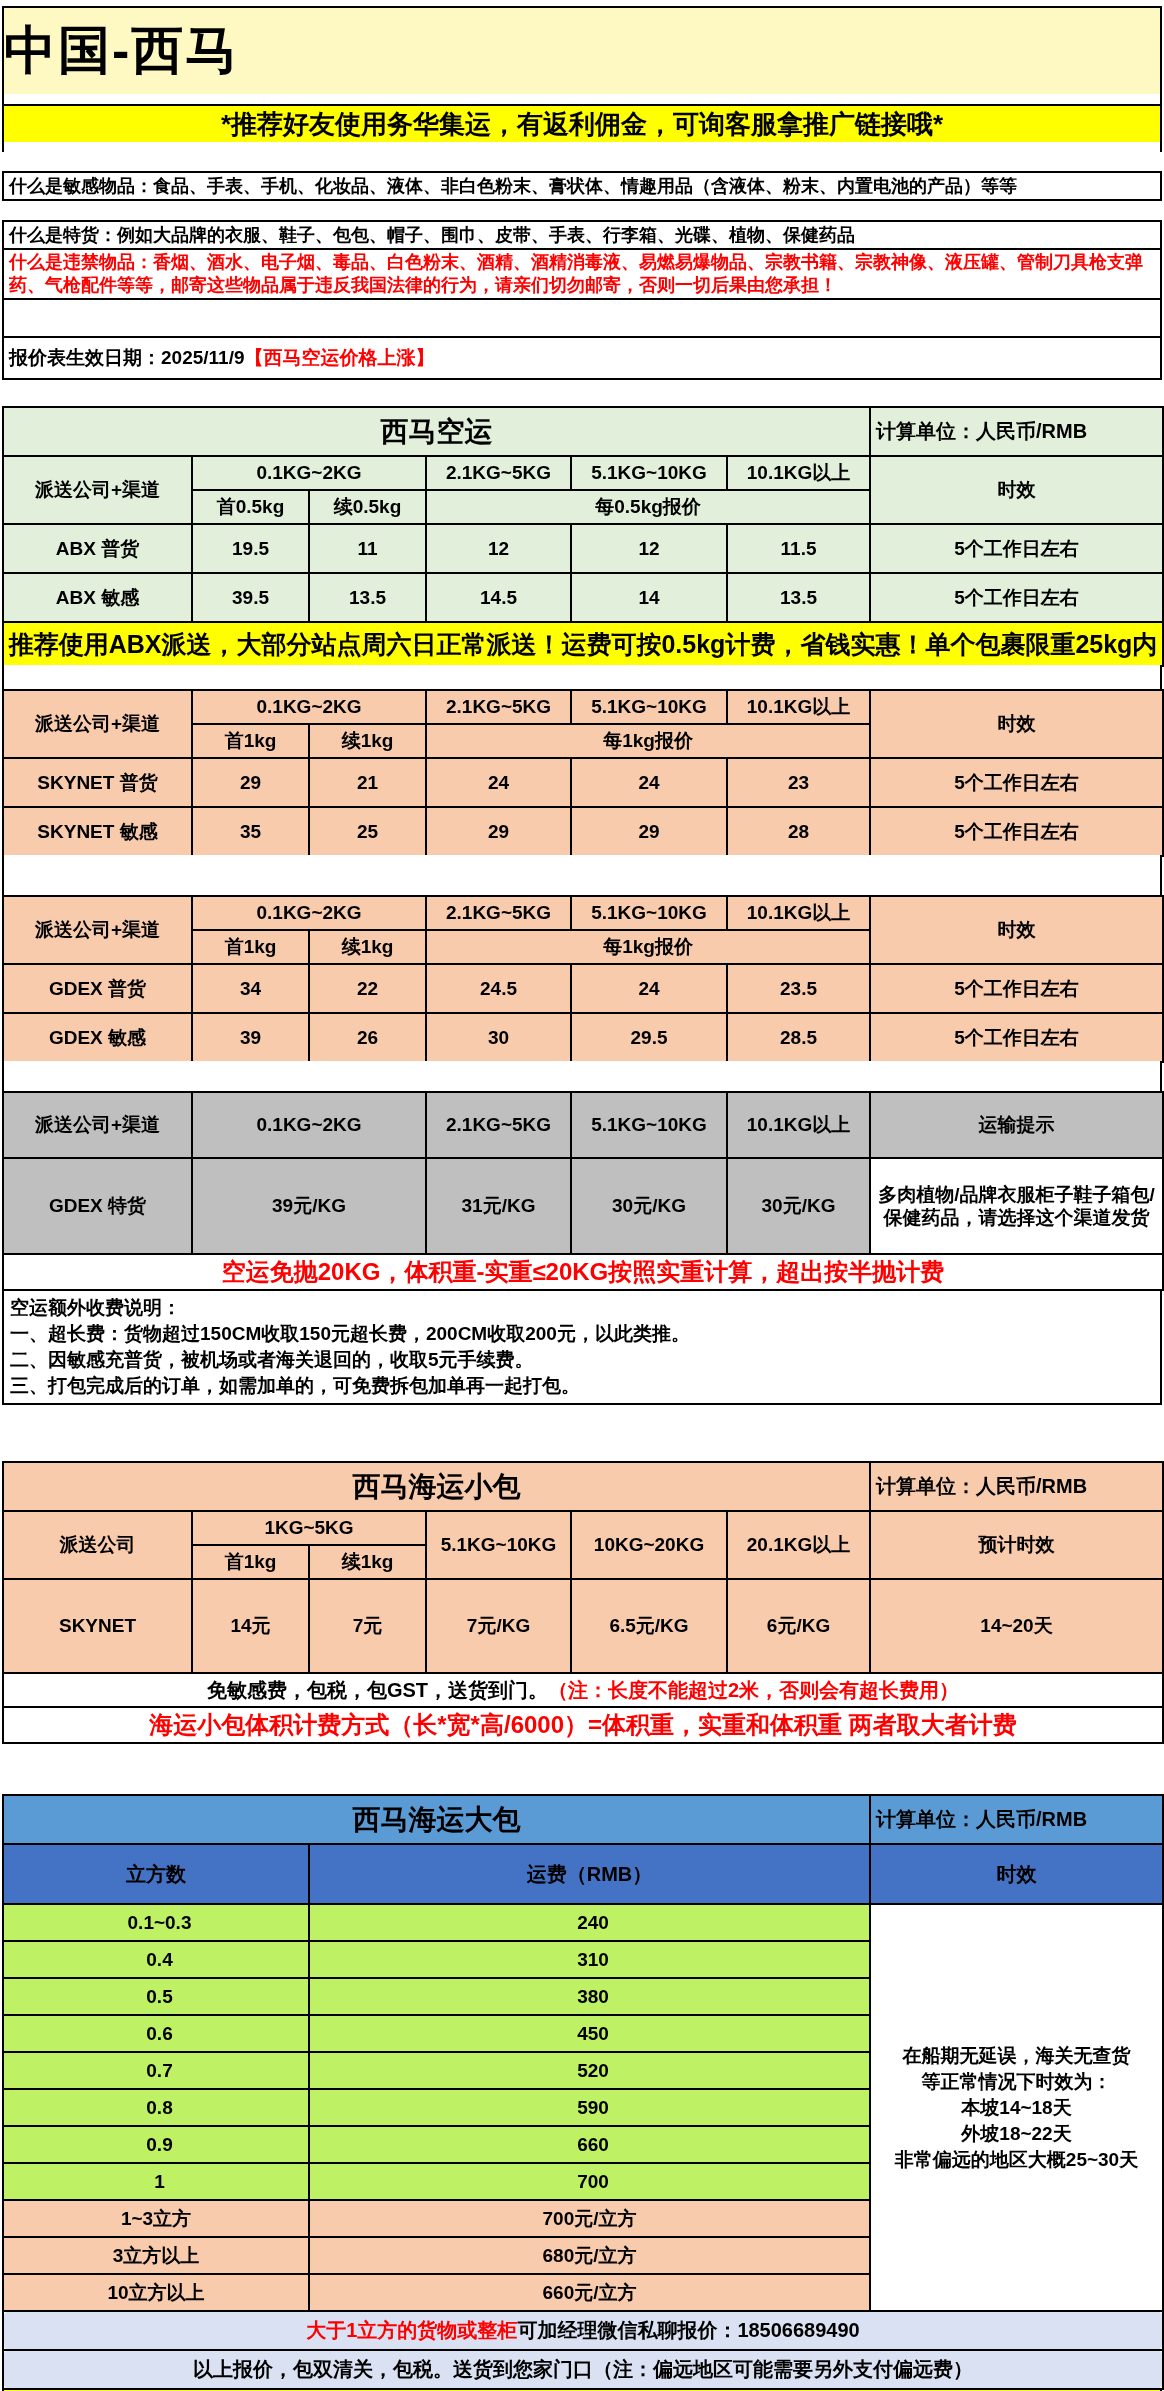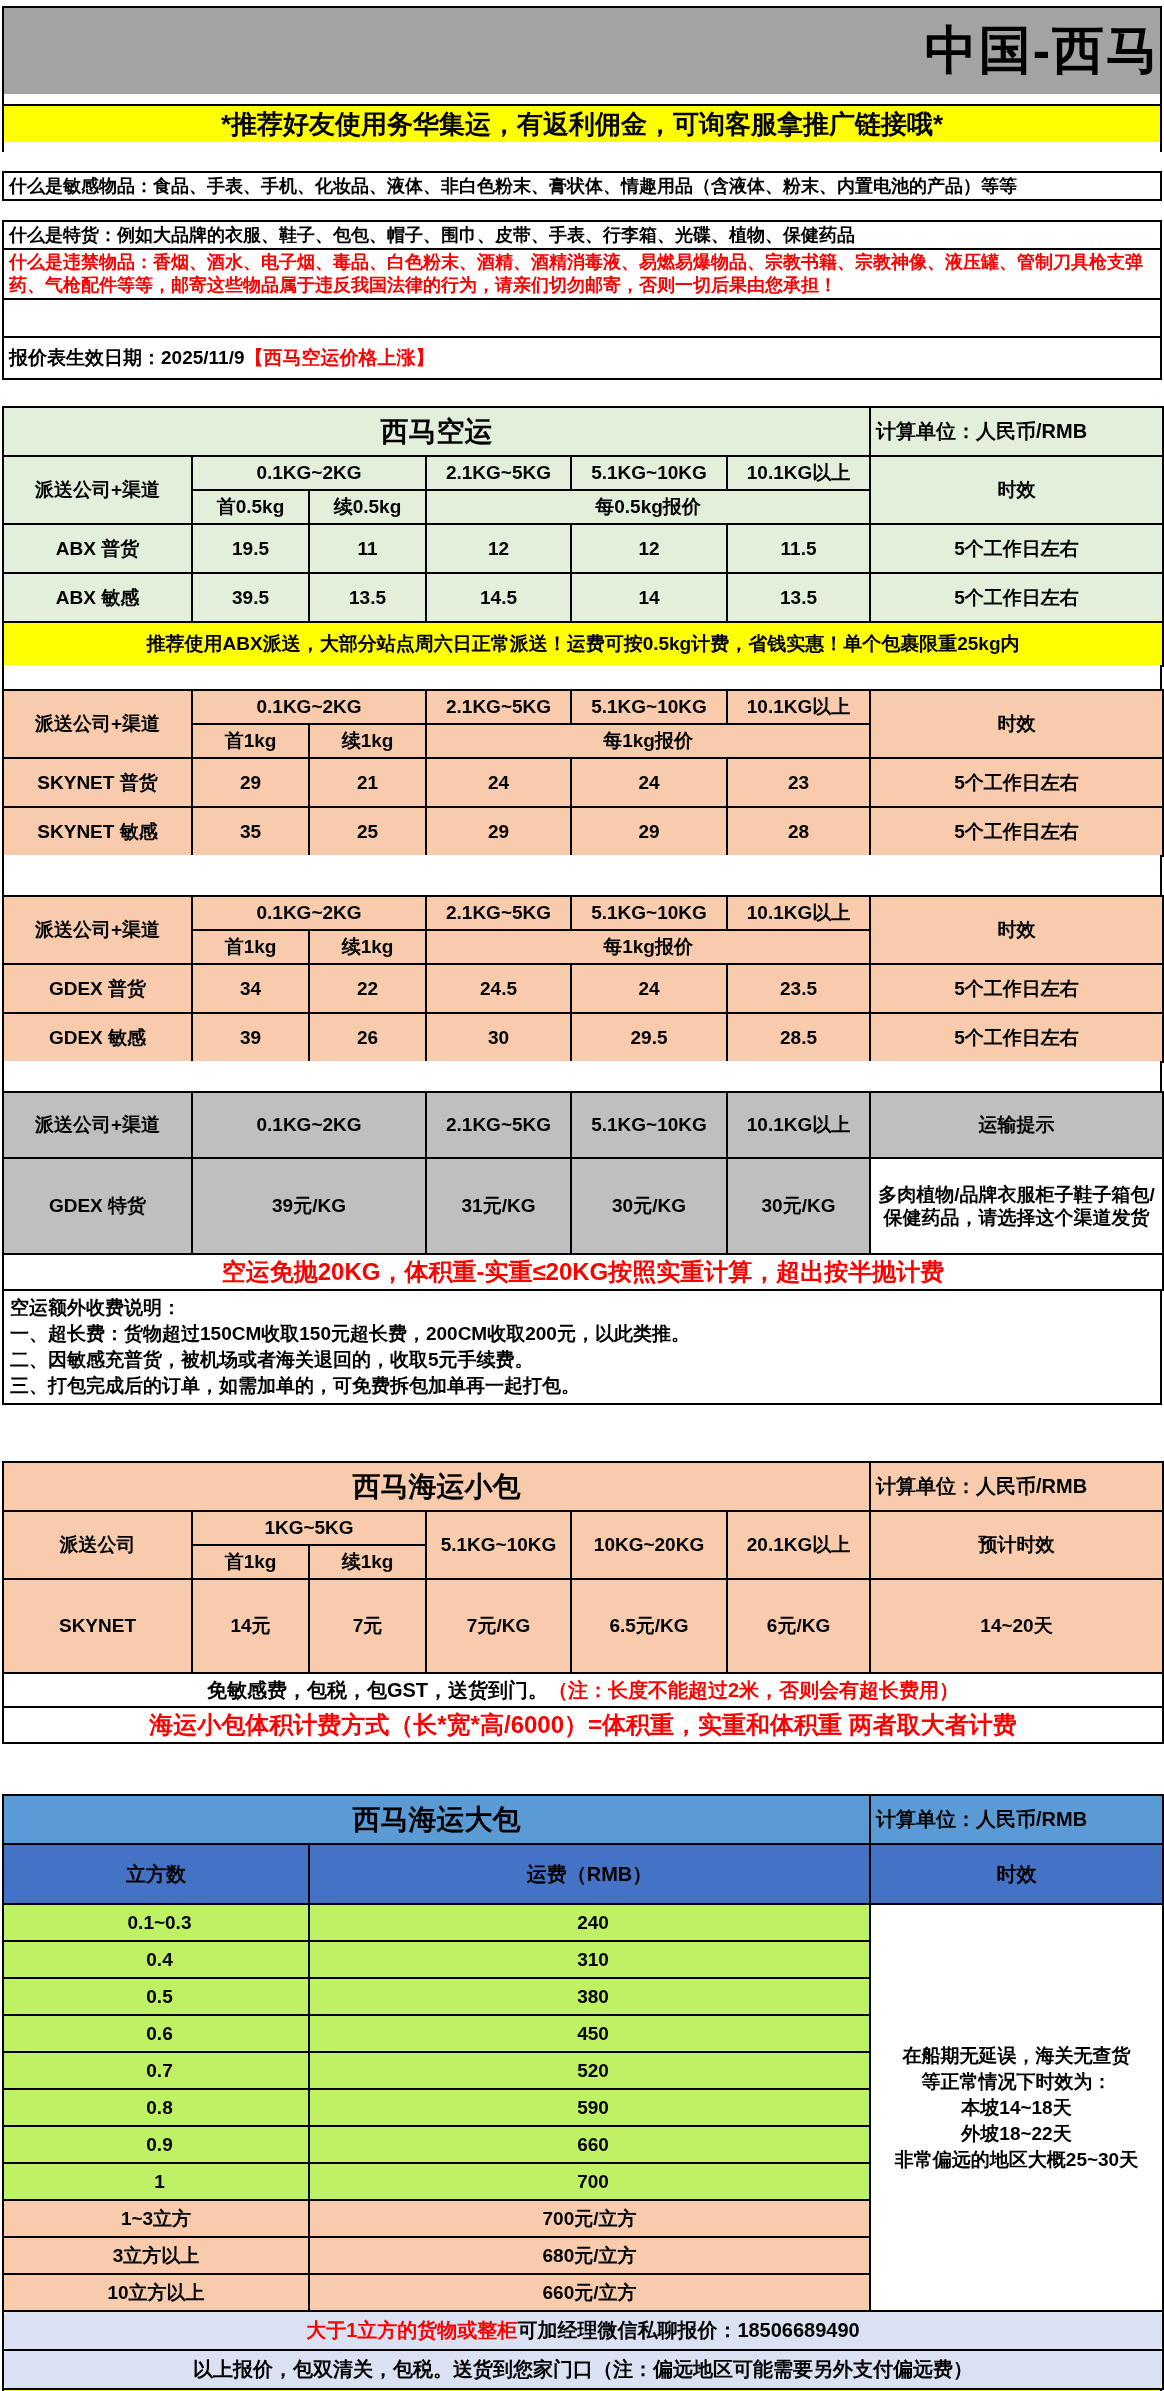--- a/index.html
+++ b/index.html
@@ -2,39 +2,39 @@
 <html><head>
 <meta charset="utf-8">
 <style>
   html,body{margin:0;padding:0;background:#fff;}
   body{font-family:"Liberation Sans","DejaVu Sans",sans-serif;color:#000;}
   .sheet{width:1164px;margin:0 auto;padding:6px 2px;box-sizing:border-box;}
   .blk{border:2px solid #000;box-sizing:border-box;background:#fff;}
   .stack{margin-top:-2px;}
   .spacer{border-left:2px solid #000;border-right:2px solid #000;box-sizing:border-box;margin-top:-2px;background:#fff;}
   .spacer-open{background:#fff;}
-  .mainhdr{height:90px;background:#a3a3a3;display:flex;align-items:center;justify-content:flex-end;}
+  .mainhdr{height:90px;background:#fef9c3;display:flex;align-items:center;justify-content:flex-start;}
   .mainhdr .t{font-size:52px;font-weight:bold;letter-spacing:2px;}
   .banner{height:40px;background:#FFFF00;display:flex;align-items:center;justify-content:center;font-size:26px;font-weight:bold;}
   .inforow{padding:1px 5px;font-size:18px;font-weight:bold;display:flex;align-items:center;}
   .inforow.h25{min-height:24px;margin-top:19px;}
   .inforow.red2{color:#FF0000;line-height:23px;min-height:46px;}
   .emptyrow{height:40px;}
   .daterow{height:44px;display:flex;align-items:center;padding:0 5px;font-size:19px;font-weight:bold;}
   .daterow .rd{color:#FF0000;}
   table{border-collapse:collapse;width:1160px;table-layout:fixed;}
   td{border:2px solid #000;text-align:center;vertical-align:middle;font-size:19px;font-weight:bold;padding:1px 2px;overflow:hidden;}
   .sec-title{background:#5B9BD5;font-size:28px;height:45px;}
   .unit{background:#5B9BD5;font-size:20px;text-align:left;padding-left:5px;}
   .green td{background:#E2EFDA;}
   .peach td{background:#F8CBAD;}
   .gray td{background:#BFBFBF;}
   .hrow td{height:30px;}
   .drow td{height:45px;}
-  td.ynote{background:#FFFF00;height:40px;font-size:19px;}
+  td.ynote{background:#FFFF00;height:40px;font-size:25px;}
   td.white{background:#fff;}
   td.rednote{background:#fff;color:#FF0000;font-size:24px;height:28px;}
   .tipcell{font-size:19px;line-height:23px;}
   .feeblk{padding:4px 6px;font-size:19px;font-weight:bold;line-height:26px;text-align:left;}
   td.dkblue{background:#4472C4;height:56px;font-size:20px;}
   .bigrow td{height:33px;font-size:19px;}
   td.greenc{background:#bef264;padding-left:9px;}
   td.peachc{background:#F8CBAD;}
   td.etabig{background:#fff;font-size:19px;line-height:26px;border-radius:29px;}
   td.lav{background:#D9E1F2;height:35px;font-size:20px;border-radius:7px;}

